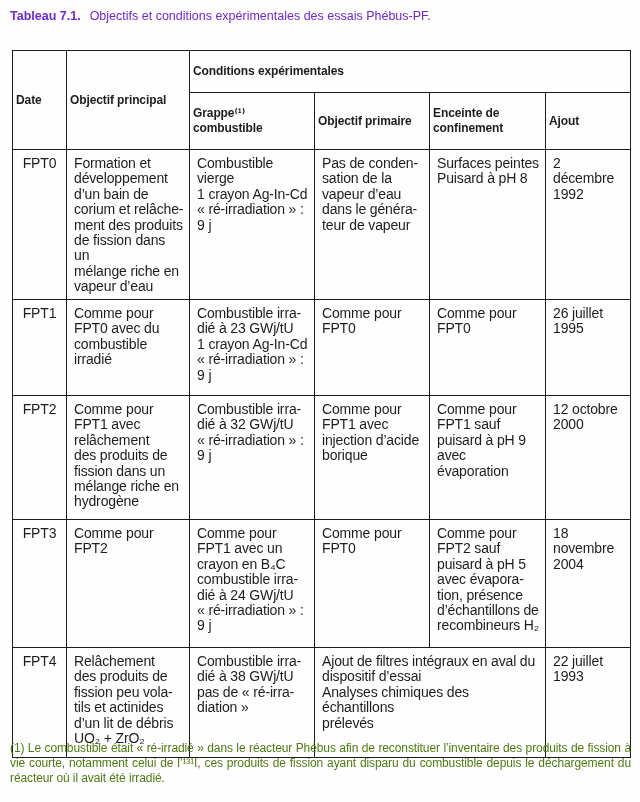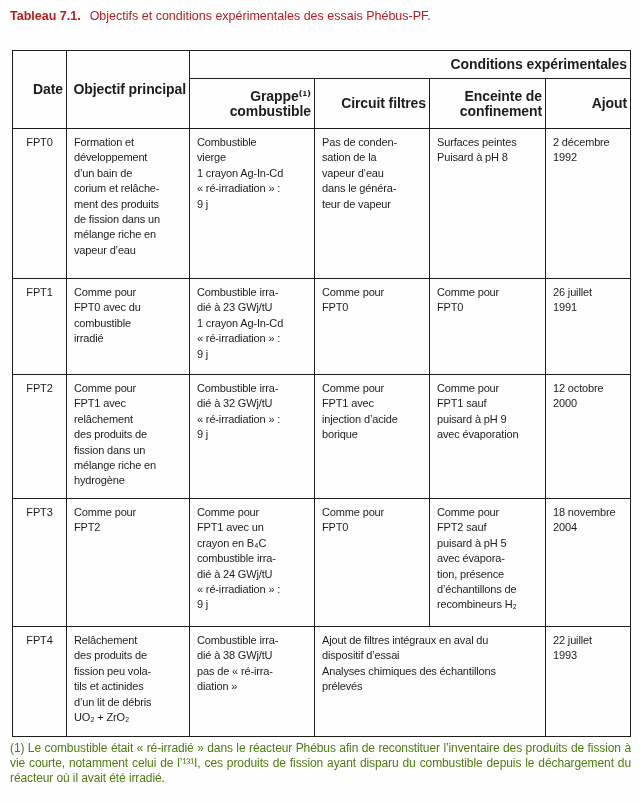--- a/index.html
+++ b/index.html
@@ -16,21 +16,21 @@
     background: #fefefe;
     overflow: hidden;
   }
   .caption {
     position: absolute;
     left: 10px;
     top: 8px;
     width: 620px;
     font-size: 12.5px;
     line-height: 16px;
-    color: #b91c1c;
+    color: #6d28d9;
   }
   .caption .caption-label {
     font-weight: bold;
     margin-right: 9px;
   }
   table.phebus {
     position: absolute;
     left: 12px;
     top: 50px;
     width: 618px;
@@ -39,29 +39,29 @@
     border: 1.6px solid #1c1c1a;
   }
   table.phebus th,
   table.phebus td {
     border: 1.1px solid #1c1c1a;
     white-space: pre-line;
     overflow: hidden;
   }
   table.phebus th {
     font-weight: bold;
+    font-size: 12px;
+    line-height: 15px;
+    text-align: left;
+    vertical-align: middle;
+    padding: 13px 3px;
+    letter-spacing: -0.1px;
+  }
+  table.phebus td {
     font-size: 14px;
-    line-height: 15px;
-    text-align: right;
-    vertical-align: middle;
-    padding: 6px 3px;
-    letter-spacing: -0.1px;
-  }
-  table.phebus td {
-    font-size: 11px;
     line-height: 15.4px;
     vertical-align: top;
     text-align: left;
     padding: 6px 5px 4px 7px;
     letter-spacing: -0.15px;
   }
   table.phebus td.essai-cell {
     text-align: center;
     padding-left: 2px;
     padding-right: 2px;
@@ -98,21 +98,21 @@
     </colgroup>
     <tbody>
       <tr style="height:28px">
         <th rowspan="2">Date</th>
         <th rowspan="2">Objectif principal</th>
         <th colspan="4">Conditions expérimentales</th>
       </tr>
       <tr style="height:50px">
         <th>Grappe⁽¹⁾
 combustible</th>
-        <th>Circuit filtres</th>
+        <th>Objectif primaire</th>
         <th>Enceinte de
 confinement</th>
         <th>Ajout</th>
       </tr>
 
       <tr style="height:150px">
         <td class="essai-cell">FPT0</td>
         <td>Formation et
 développement
 d’un bain de
@@ -146,21 +146,21 @@
         <td>Combustible irra-
 dié à 23 GWj/tU
 1 crayon Ag-In-Cd
 « ré-irradiation » :
 9 j</td>
         <td>Comme pour
 FPT0</td>
         <td>Comme pour
 FPT0</td>
         <td>26 juillet
-1991</td>
+1995</td>
       </tr>
 
       <tr style="height:124px">
         <td class="essai-cell">FPT2</td>
         <td>Comme pour
 FPT1 avec
 relâchement
 des produits de
 fission dans un
 mélange riche en

